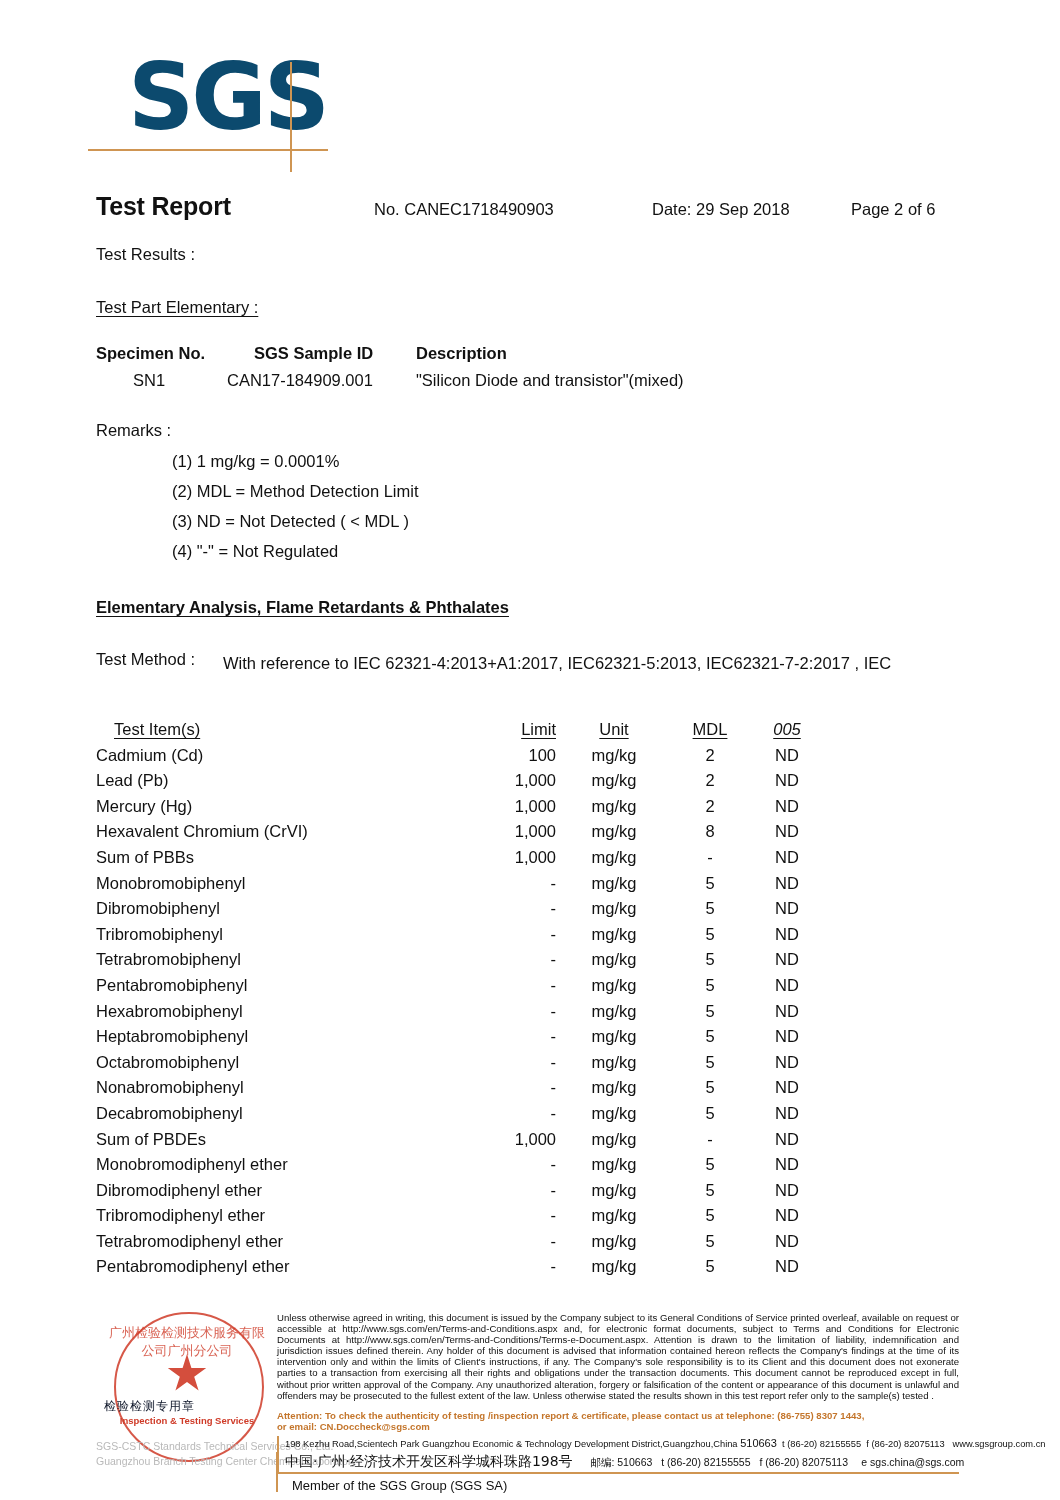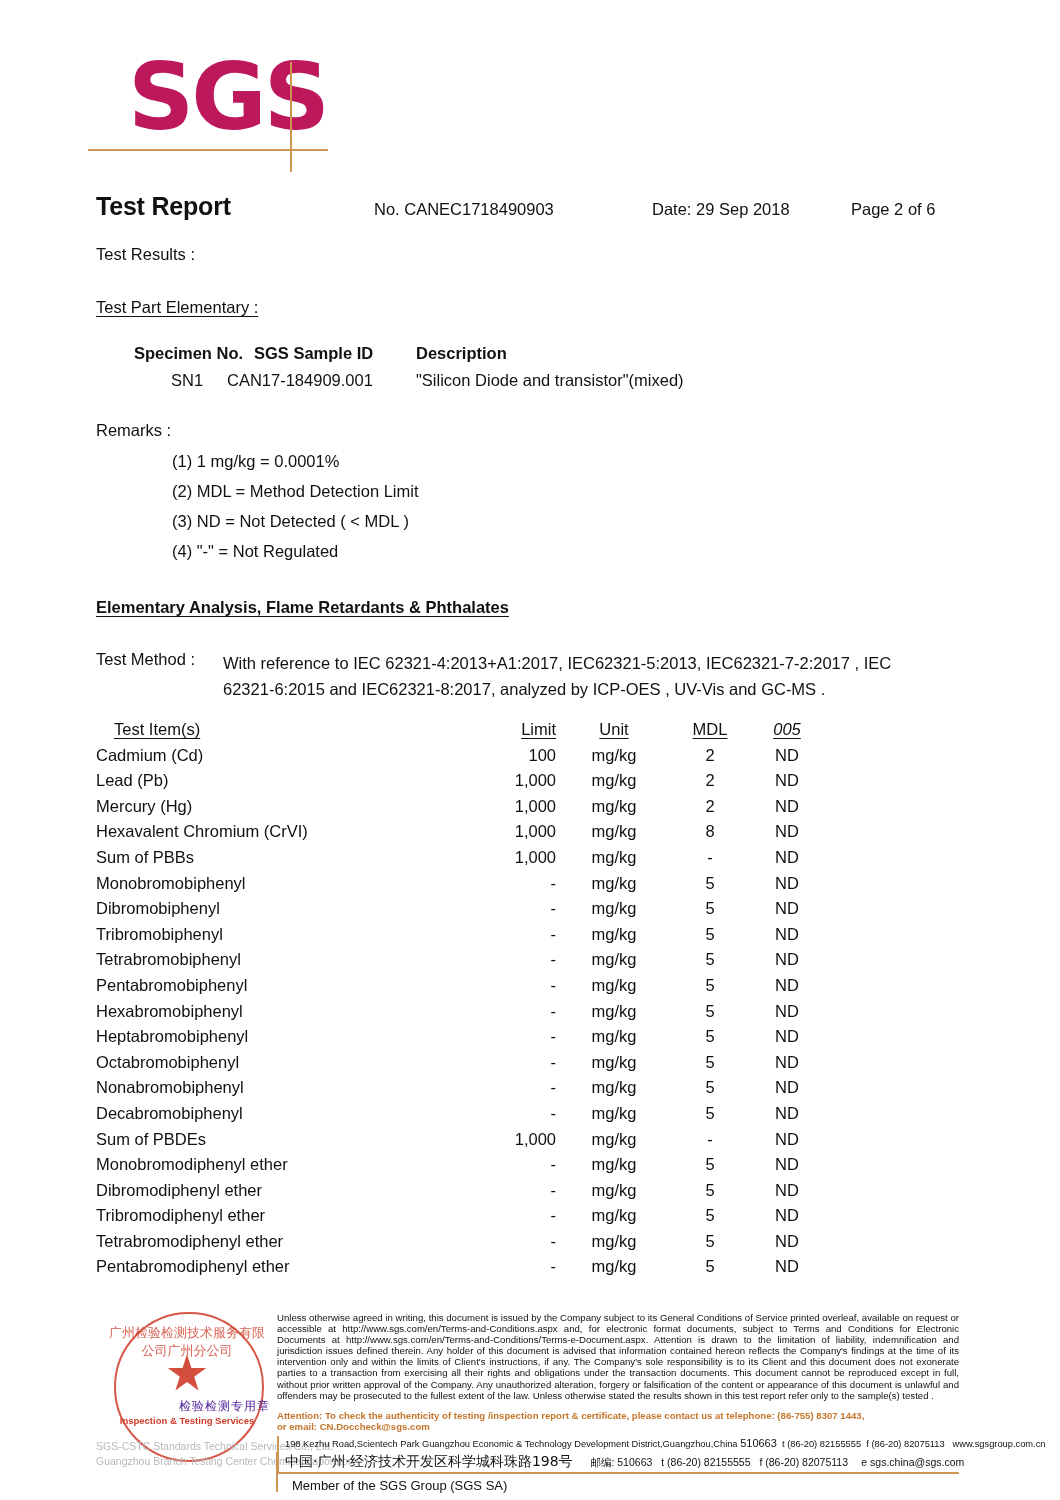--- a/index.html
+++ b/index.html
@@ -26,21 +26,21 @@
     left: 128px;
     top: 52px;
     width: 420px;
     height: 110px;
   }
   .logo-text {
     font-family: "DejaVu Sans", sans-serif;
     font-weight: bold;
     font-size: 92px;
     letter-spacing: -3px;
-    color: #be185d;
+    color: #0c4a6e;
     line-height: 92px;
     position: absolute;
     left: 0;
     top: 0;
   }
   .logo-hline {
     position: absolute;
     left: -40px;
     top: 97px;
     width: 240px;
@@ -102,21 +102,21 @@
 
   
   .spec-hdr, .spec-row {
     position: absolute;
     left: 96px;
     width: 800px;
     font-size: 16.5px;
   }
   .spec-hdr { top: 344px; font-weight: bold; }
   .spec-row { top: 371px; }
-  .spec-c1 { position: absolute; left: 0; margin-left: 38px; }
+  .spec-c1 { position: absolute; left: 0; }
   .spec-c2 { position: absolute; left: 158px; }
   .spec-c3 { position: absolute; left: 320px; }
   .spec-row .spec-c1 { left: 37px; }
   .spec-row .spec-c2 { left: 131px; }
   .spec-row .spec-c3 { left: 320px; }
 
   
   .remarks-label {
     position: absolute;
     left: 96px;
@@ -201,23 +201,23 @@
     height: 40px;
     background: #cf3b28;
     clip-path: polygon(50% 0%, 61% 35%, 98% 35%, 68% 57%, 79% 91%, 50% 70%, 21% 91%, 32% 57%, 2% 35%, 39% 35%);
     opacity: 0.9;
   }
   .seal-cn {
     position: absolute;
     left: 0;
     top: 92px;
     width: 166px;
-    text-align: right;
+    text-align: left;
     font-size: 12px;
-    color: #4c1d95;
+    color: #0f172a;
     font-family: "DejaVu Sans", sans-serif;
     letter-spacing: 1px;
   }
   .seal-en {
     position: absolute;
     left: 0;
     top: 109px;
     width: 166px;
     text-align: center;
     font-size: 9.5px;
@@ -343,21 +343,20 @@
   <div class="remarks-label">Remarks :</div>
   <div class="remark-item" style="top:452px">(1) 1 mg/kg = 0.0001%</div>
   <div class="remark-item" style="top:482px">(2) MDL = Method Detection Limit</div>
   <div class="remark-item" style="top:512px">(3) ND = Not Detected ( &lt; MDL )</div>
   <div class="remark-item" style="top:542px">(4) "-" = Not Regulated</div>
 
   <div class="section-underlined eafp">Elementary Analysis, Flame Retardants &amp; Phthalates</div>
   <div class="tm-label">Test Method :</div>
   <div class="tm-body">
     <div>With reference to IEC 62321-4:2013+A1:2017, IEC62321-5:2013,  IEC62321-7-2:2017 , IEC</div>
-    <div>62321-6:2015  and IEC62321-8:2017,  analyzed by ICP-OES , UV-Vis  and GC-MS .</div>
   </div>
 
   <div class="rt">
     <div class="rt-row rt-head">
       <span class="c c-item">Test Item(s)</span>
       <span class="c c-limit">Limit</span>
       <span class="c c-unit">Unit</span>
       <span class="c c-mdl">MDL</span>
       <span class="c c-res">005</span>
     </div>

